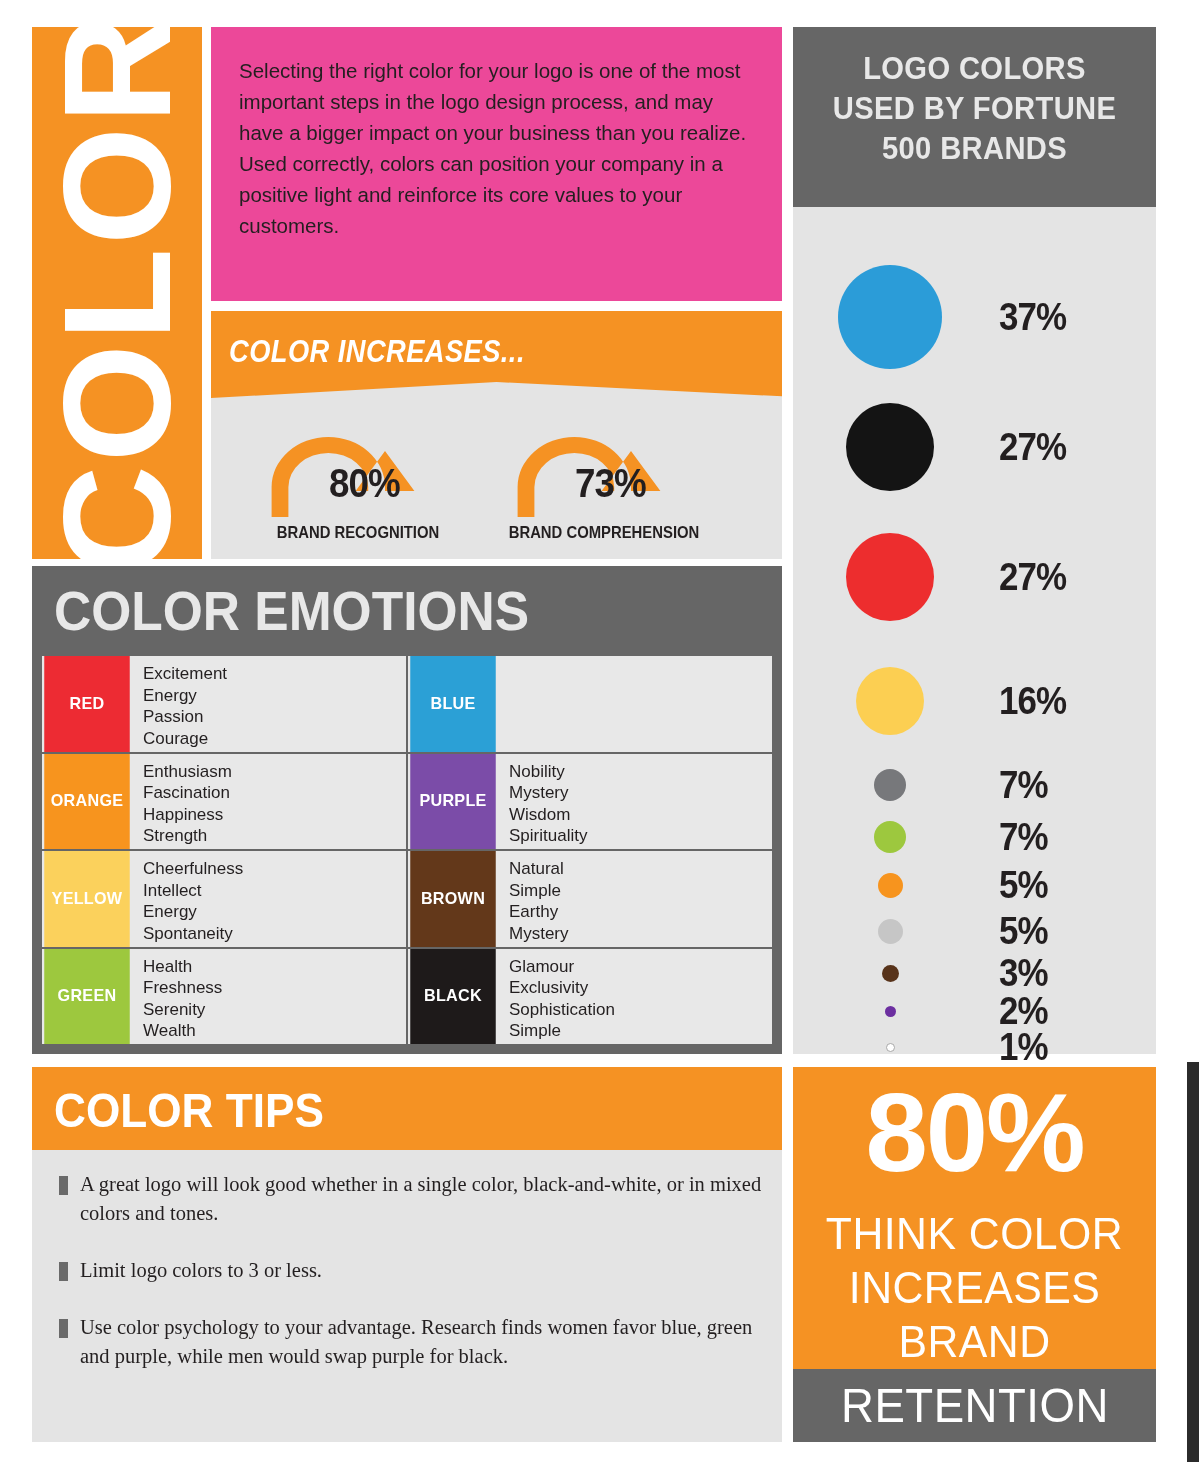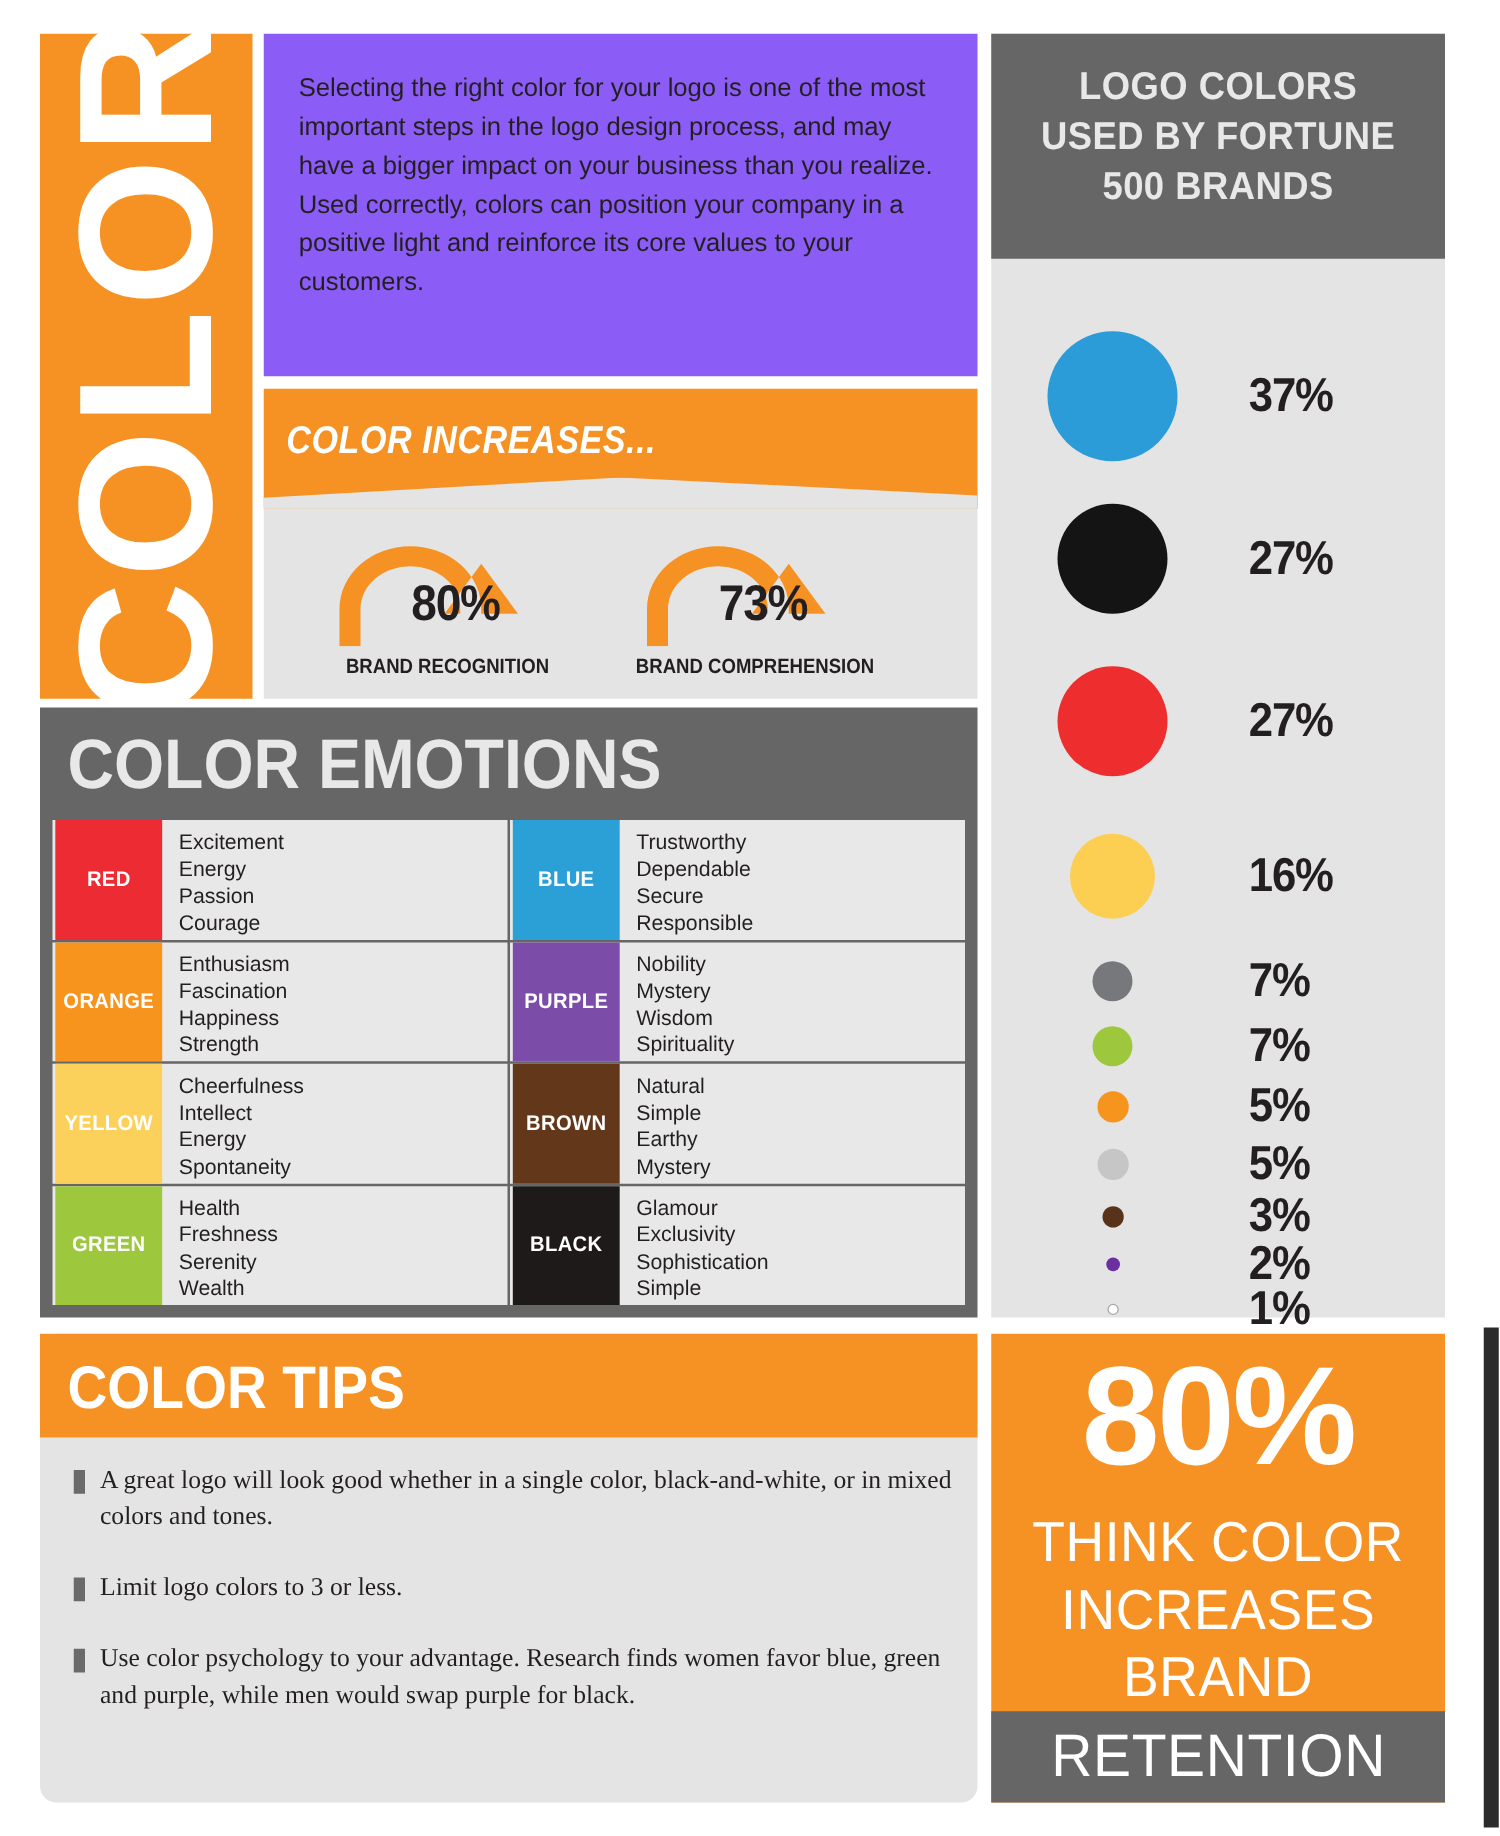--- a/index.html
+++ b/index.html
@@ -40,21 +40,21 @@
     font-weight: bold;
     letter-spacing: 3px;
     font-family: "Liberation Sans", sans-serif;
     transform-origin: center center;
     line-height: 1;
   }
 
   
   #intro-box {
     left: 211px; top: 27px; width: 571px; height: 274px;
-    background: #8b5cf6;
+    background: #ec4899;
     padding: 28px 34px 0 28px;
   }
   #intro-box p {
     margin: 0;
     color: #231f20;
     font-size: 20.5px;
     line-height: 31px;
   }
 
   
@@ -166,21 +166,20 @@
     padding: 7px 0 0 11px;
     color: #231f20;
     font-size: 17px;
     line-height: 21.5px;
   }
 
   
   #tips {
     left: 32px; top: 1067px; width: 750px; height: 375px;
     background: #e4e4e4;
-    border-radius: 13px;
   }
   #tips .bar {
     position: absolute;
     left: 0; top: 0; width: 750px; height: 83px;
     background: #f59223;
   }
   #tips .bar span {
     position: absolute;
     left: 22px; top: 16px;
     color: #ffffff;
@@ -344,26 +343,20 @@
           <div class="eswatch" style="background: rgb(237, 43, 51); color: rgb(255, 255, 255);">RED</div>
           <div class="ewords">
             <div>Excitement</div>
             <div>Energy</div>
             <div>Passion</div>
             <div>Courage</div>
           </div>
         </div>
         <div class="erow">
           <div class="eswatch" style="background: rgb(43, 160, 214); color: rgb(255, 255, 255);">BLUE</div>
-          <div class="ewords">
-            <div>Trustworthy</div>
-            <div>Dependable</div>
-            <div>Secure</div>
-            <div>Responsible</div>
-          </div>
         </div>
         <div class="erow">
           <div class="eswatch" style="background: rgb(247, 148, 30); color: rgb(255, 255, 255);">ORANGE</div>
           <div class="ewords">
             <div>Enthusiasm</div>
             <div>Fascination</div>
             <div>Happiness</div>
             <div>Strength</div>
           </div>
         </div>

